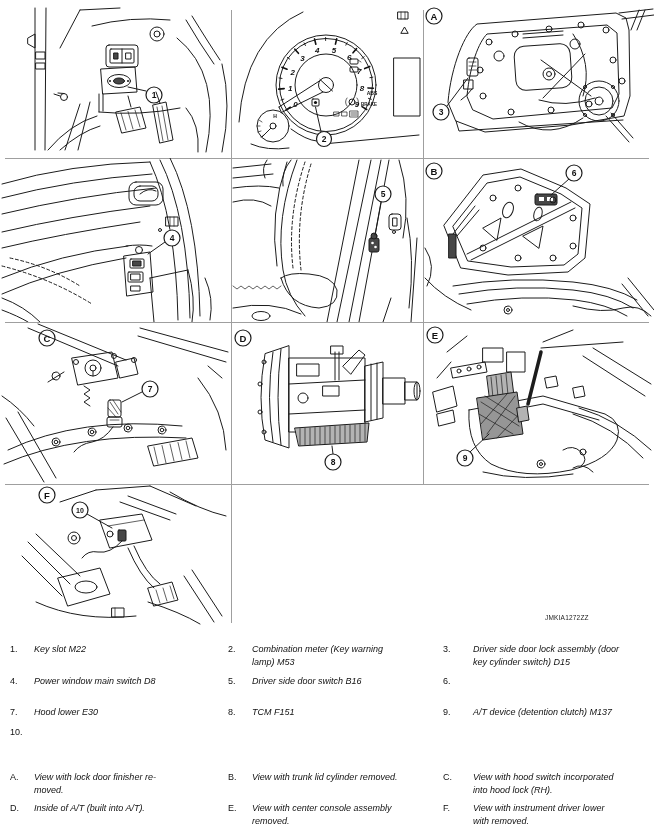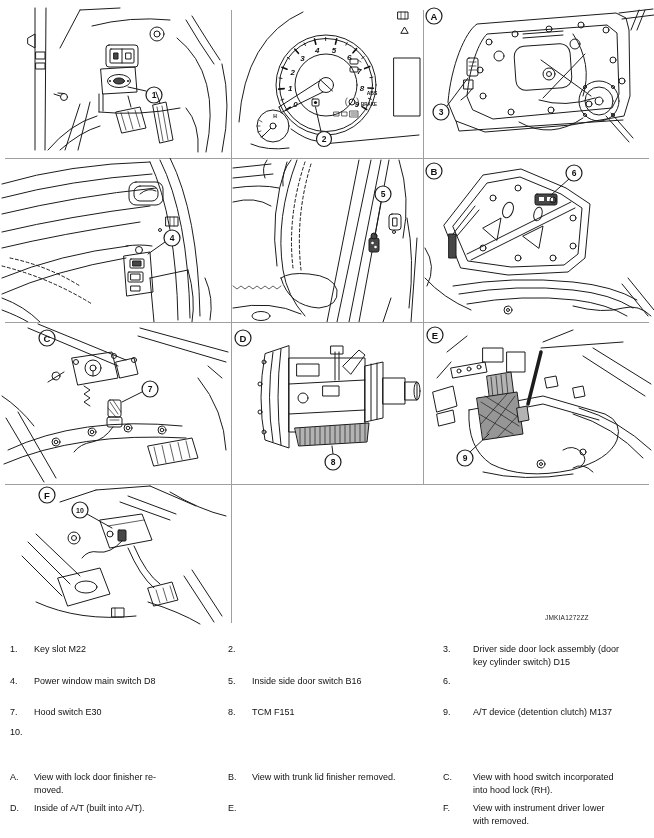--- a/index.html
+++ b/index.html
@@ -33,21 +33,21 @@
   .glab2{font:700 4.5px "Liberation Sans",sans-serif;text-anchor:middle;}
   .glab3{font:700 5px "Liberation Sans",sans-serif;text-anchor:middle;}
   .figid{position:absolute;left:545px;top:614px;font:6.5px "Liberation Sans",sans-serif;color:#222;letter-spacing:0.2px;}
   .lrow{position:absolute;left:0;width:654px;}
   .lcell{position:absolute;display:flex;font:9px/13px "Liberation Sans",sans-serif;color:#111;}
   .lc1{left:10px;width:212px;}
   .lc2{left:228px;width:207px;}
   .lc3{left:443px;width:209px;}
   .lc1 .lnum,.lc2 .lnum{width:24px;flex:none;}
   .lc3 .lnum{width:30px;flex:none;}
-  .ltxt{white-space:pre-line;}
+  .ltxt{white-space:pre-line;font-style:italic;}
 </style>
 </head>
 <body>
 
 <div id="page">
 
   <div id="v1" class="vrule"></div>
   <div id="v2" class="vrule"></div>
   <div id="h1" class="hrule"></div>
   <div id="h2" class="hrule"></div>
@@ -534,44 +534,46 @@
 
   <div class="figid">JMKIA1272ZZ</div>
 
   <div class="lrow" style="top:643px">
     <div class="lcell lc1">
         <span class="lnum">1.</span>
         <span class="ltxt">Key slot M22</span>
       </div>
     <div class="lcell lc2">
         <span class="lnum">2.</span>
+        <span class="ltxt">Combination meter (Key warning
+lamp) M53</span>
       </div>
     <div class="lcell lc3">
         <span class="lnum">3.</span>
         <span class="ltxt">Driver side door lock assembly (door
 key cylinder switch) D15</span>
       </div>
   </div>
   <div class="lrow" style="top:675px">
     <div class="lcell lc1">
         <span class="lnum">4.</span>
         <span class="ltxt">Power window main switch D8</span>
       </div>
     <div class="lcell lc2">
         <span class="lnum">5.</span>
-        <span class="ltxt">Inside side door switch B16</span>
+        <span class="ltxt">Driver side door switch B16</span>
       </div>
     <div class="lcell lc3">
         <span class="lnum">6.</span>
       </div>
   </div>
   <div class="lrow" style="top:706px">
     <div class="lcell lc1">
         <span class="lnum">7.</span>
-        <span class="ltxt">Hood switch E30</span>
+        <span class="ltxt">Hood lower E30</span>
       </div>
     <div class="lcell lc2">
         <span class="lnum">8.</span>
         <span class="ltxt">TCM F151</span>
       </div>
     <div class="lcell lc3">
         <span class="lnum">9.</span>
         <span class="ltxt">A/T device (detention clutch) M137</span>
       </div>
   </div>
@@ -581,35 +583,37 @@
       </div>
   </div>
   <div class="lrow" style="top:771px">
     <div class="lcell lc1">
         <span class="lnum">A.</span>
         <span class="ltxt">View with lock door finisher re-
 moved.</span>
       </div>
     <div class="lcell lc2">
         <span class="lnum">B.</span>
-        <span class="ltxt">View with trunk lid finisher removed.</span>
+        <span class="ltxt">View with trunk lid cylinder removed.</span>
       </div>
     <div class="lcell lc3">
         <span class="lnum">C.</span>
         <span class="ltxt">View with hood switch incorporated
 into hood lock (RH).</span>
       </div>
   </div>
   <div class="lrow" style="top:802px">
     <div class="lcell lc1">
         <span class="lnum">D.</span>
         <span class="ltxt">Inside of A/T (built into A/T).</span>
       </div>
     <div class="lcell lc2">
         <span class="lnum">E.</span>
+        <span class="ltxt">View with center console assembly
+removed.</span>
       </div>
     <div class="lcell lc3">
         <span class="lnum">F.</span>
         <span class="ltxt">View with instrument driver lower
 with removed.</span>
       </div>
   </div>
 
 </div>
 

